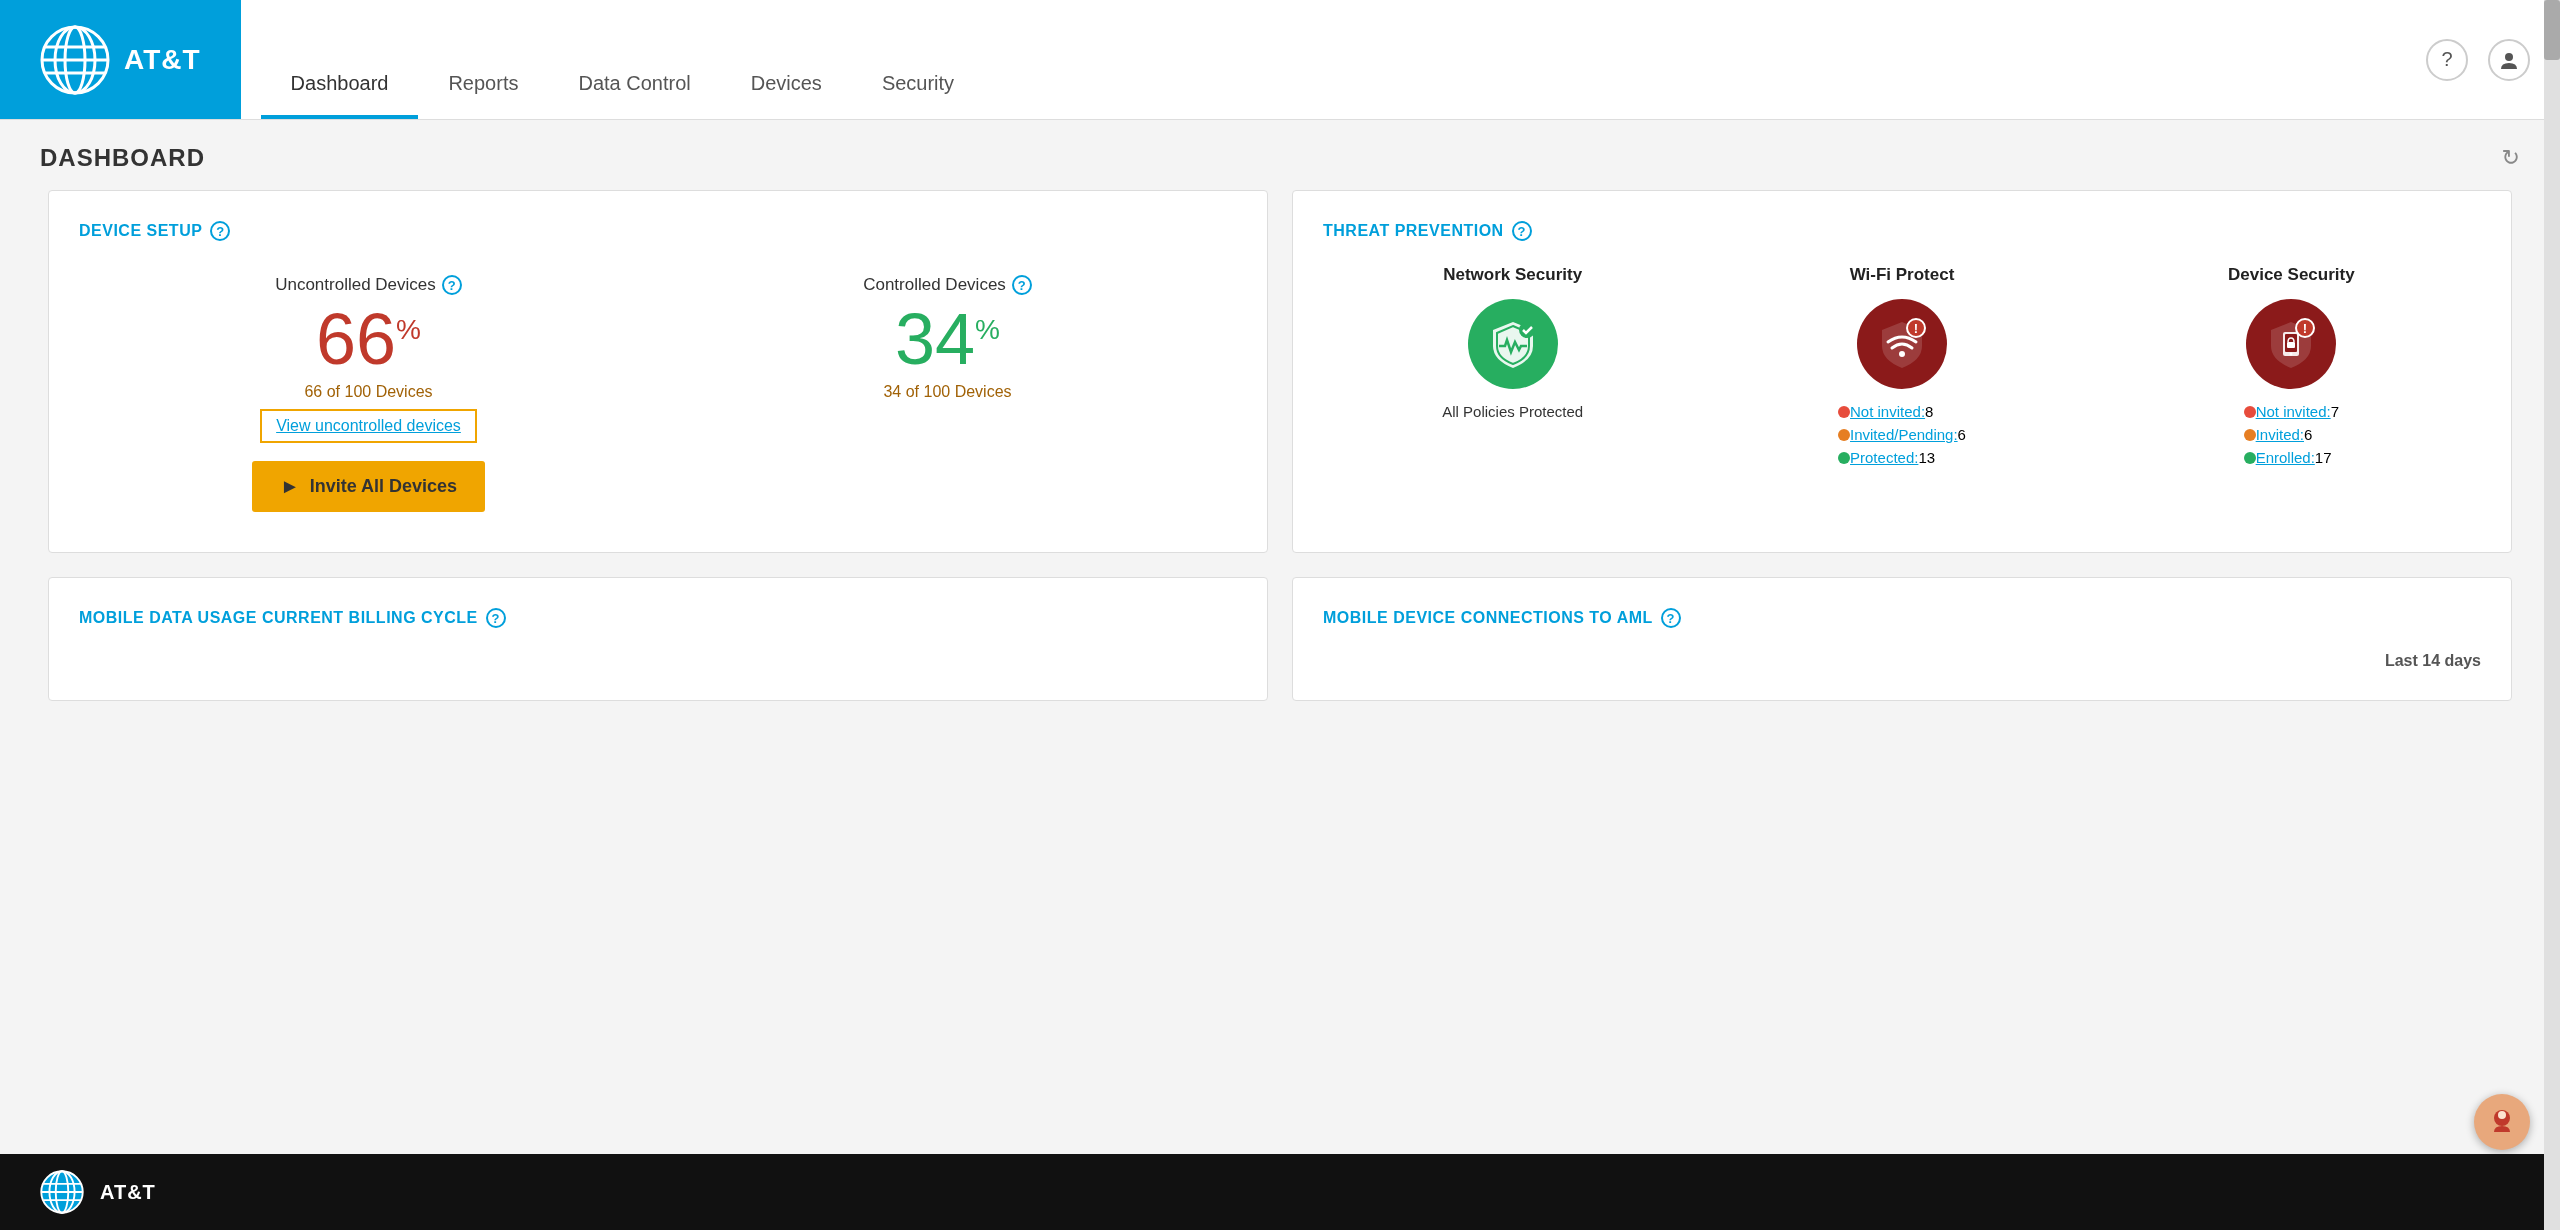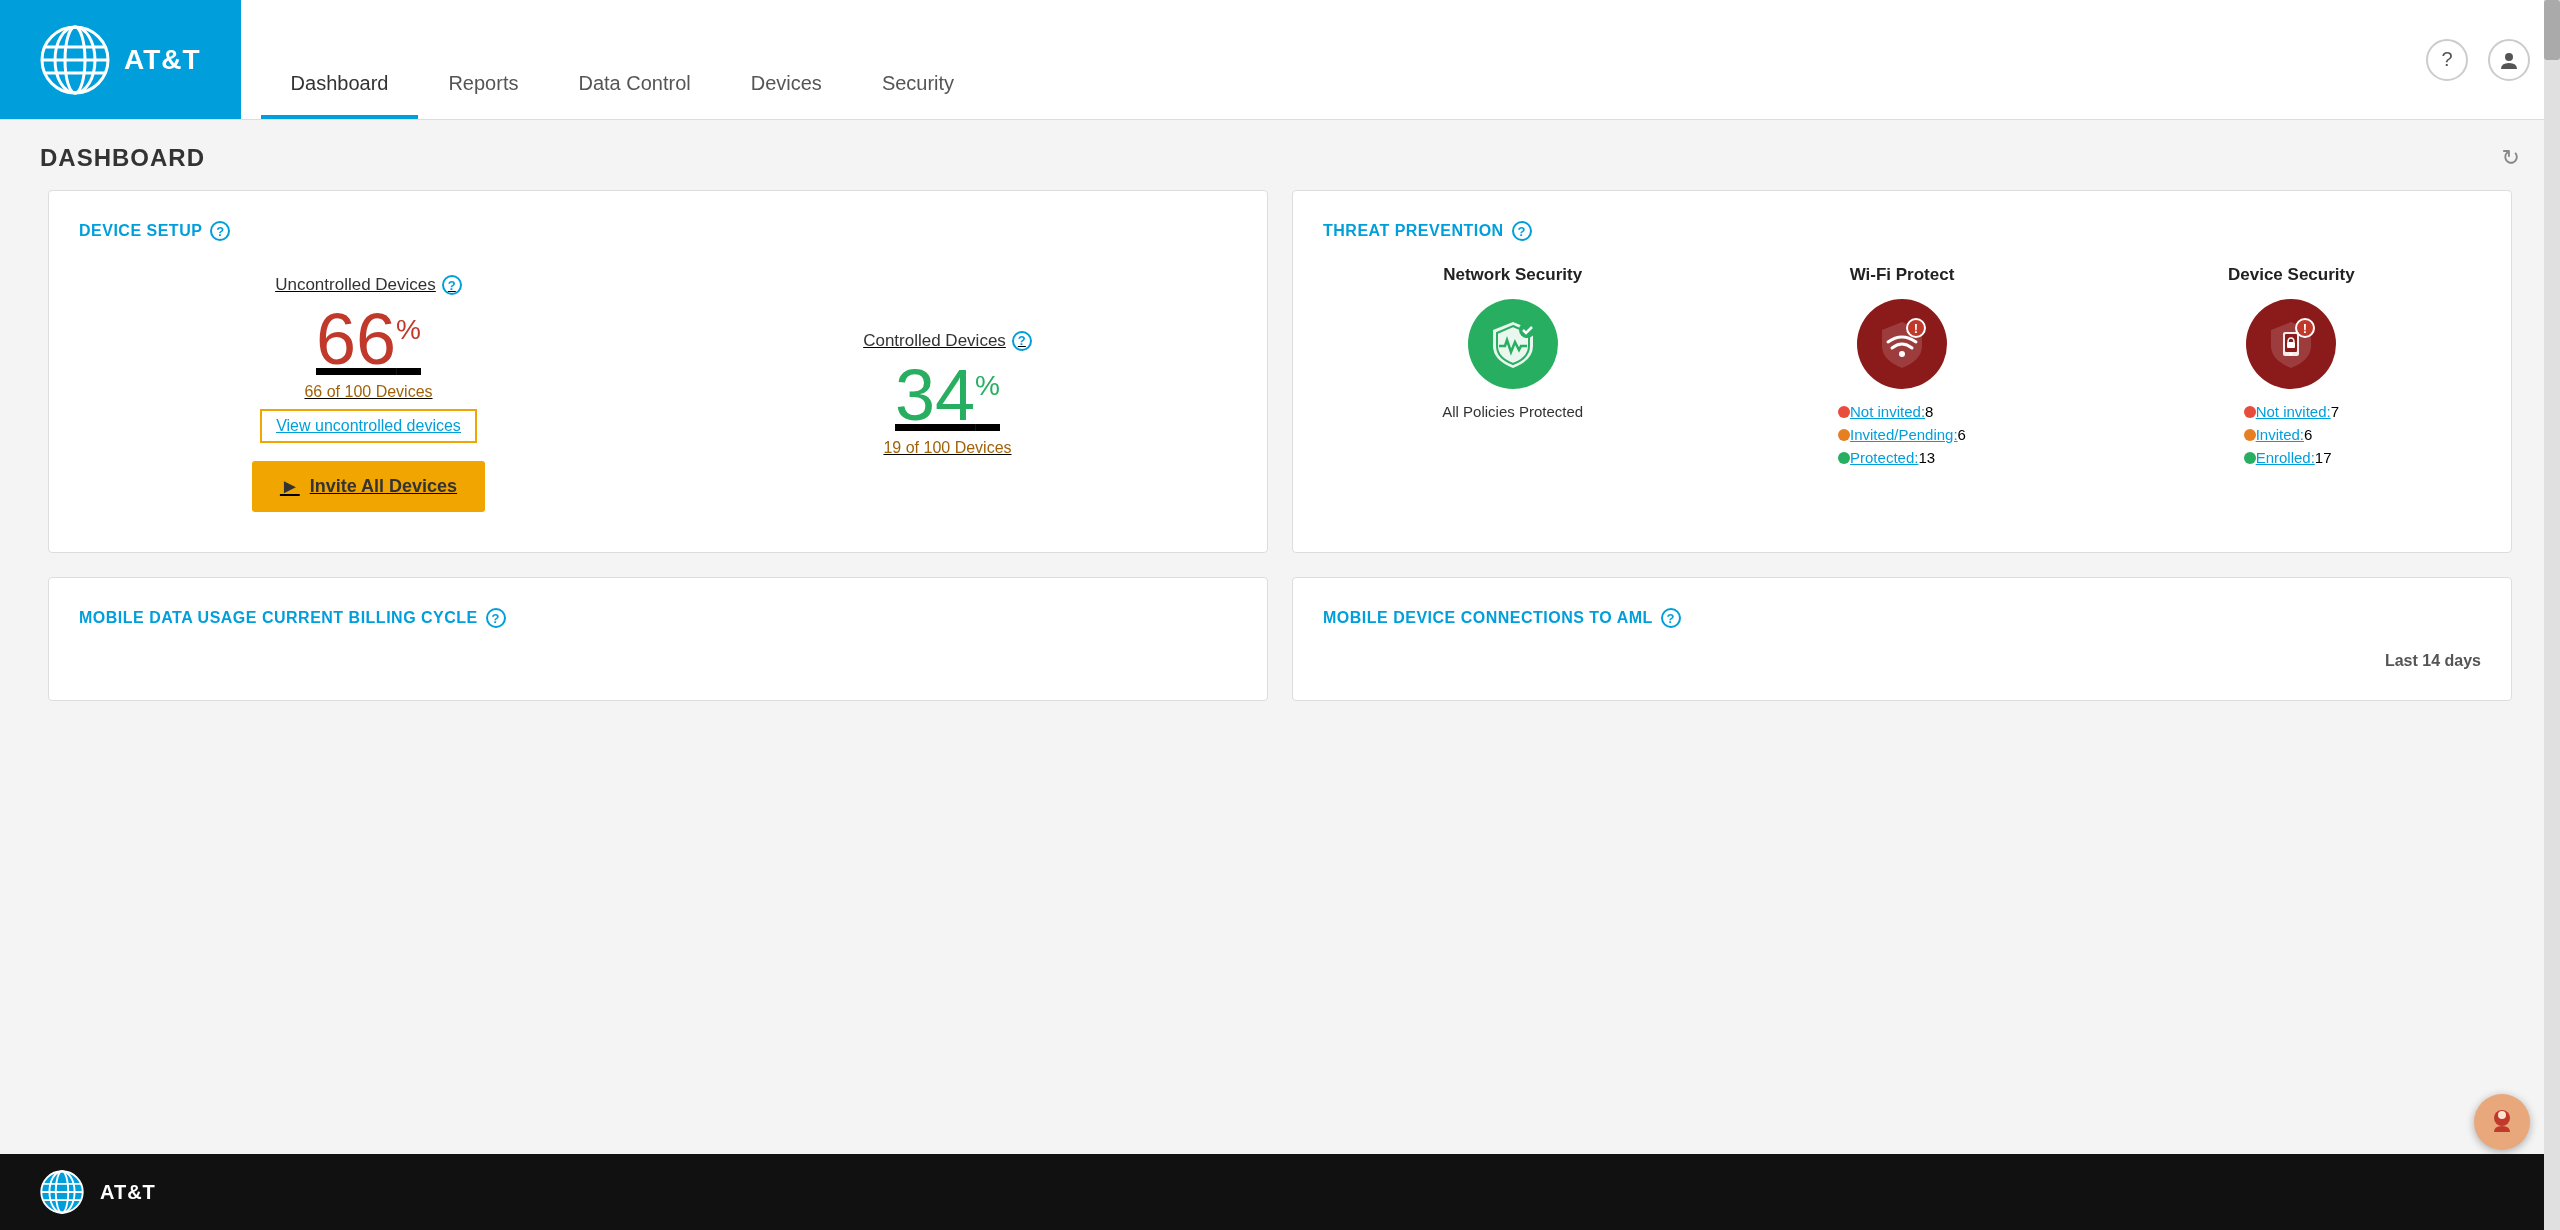--- a/index.html
+++ b/index.html
@@ -142,24 +142,23 @@
       justify-content: center;
       font-size: 13px;
       color: #009fdb;
       cursor: pointer;
       font-weight: bold;
     }
 
     
     .device-setup-content {
       display: flex;
-      align-items: center;
+      align-items: flex-start;
       gap: 40px;
       padding: 10px 20px;
-      text-decoration: underline;
     }
     .device-col {
       flex: 1;
       display: flex;
       flex-direction: column;
       align-items: center;
       gap: 8px;
     }
     .device-label {
       font-size: 17px;
@@ -419,21 +418,21 @@
         </button>
       </div>
       <div class="device-col">
         <div class="device-label">
           <span>Controlled Devices</span>
           <span class="help-icon">?</span>
         </div>
         <div class="device-percent controlled-pct">
           <span>34</span><sup>%</sup>
         </div>
-        <div class="device-count">19 of 100 Devices</div>
+        <div class="device-count">34 of 100 Devices</div>
       </div>
     </div>
   </div>
 
   <div class="card">
     <div class="card-title">
       <span>THREAT PREVENTION</span>
       <span class="help-icon">?</span>
     </div>
     <div class="threat-content">

